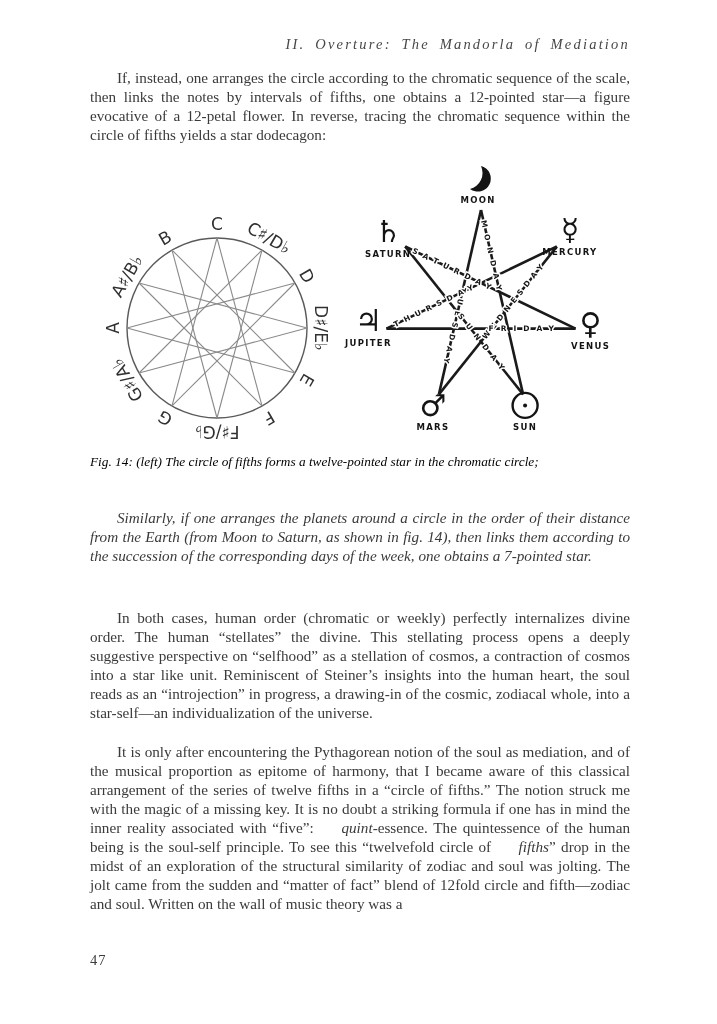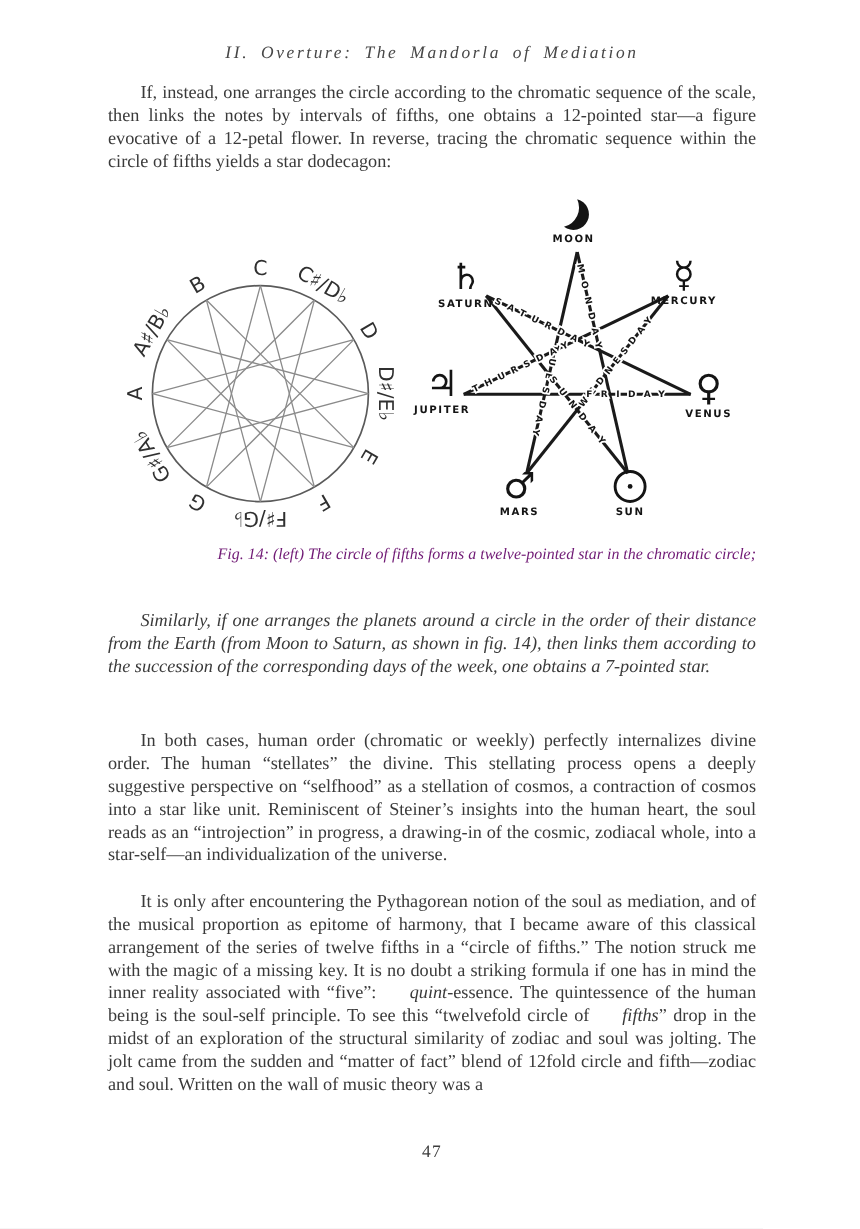--- a/index.html
+++ b/index.html
@@ -1,38 +1,38 @@
 <!DOCTYPE html>
 <html><head>
 <meta charset="utf-8">
 <style>
   html,body{margin:0;padding:0;background:#e8e8e8;}
   .page{
     position:relative;width:717px;height:1024px;margin:0 auto;background:#ffffff;
     font-family:"Liberation Serif","DejaVu Serif",serif;color:#3a3a3a;overflow:hidden;
   }
   .running-header{
-    position:absolute;top:36px;left:90px;width:540px;text-align:center;
+    position:absolute;top:36px;left:90px;width:540px;text-align:right;
     font-style:italic;font-size:14.5px;letter-spacing:2.2px;word-spacing:4px;color:#474747;
   }
   .para{
     position:absolute;left:90px;width:540px;margin:0;
     font-size:15.2px;line-height:19px;text-align:justify;text-indent:27px;color:#3a3a3a;
   }
   .para .it{font-style:italic;margin-left:22px;}
   #p1{top:68px;}
   #p2{top:508px;font-style:italic;}
   #p3{top:592px;margin-top:16px;}
   #p4{top:742px;}
   .fig-caption{
-    position:absolute;top:452px;left:90px;width:540px;text-align:right;
-    font-style:italic;font-size:13.3px;line-height:20px;color:#701a75;
+    position:absolute;top:452px;left:90px;width:540px;text-align:left;
+    font-style:italic;font-size:13.3px;line-height:20px;color:#000000;
   }
   .page-number{
-    position:absolute;top:952px;left:90px;width:540px;text-align:center;
+    position:absolute;top:952px;left:90px;width:540px;
     font-size:14.5px;letter-spacing:1px;color:#3c3c3c;
   }
   svg text{font-family:"DejaVu Sans","Liberation Sans",sans-serif;}
   #fifths-svg{position:absolute;left:80px;top:160px;}
   #planets-svg{position:absolute;left:330px;top:155px;}
 </style>
 </head>
 <body>
 
 <div class="page">

